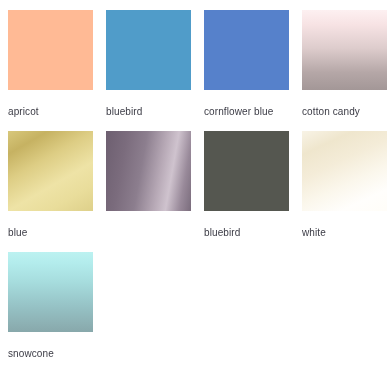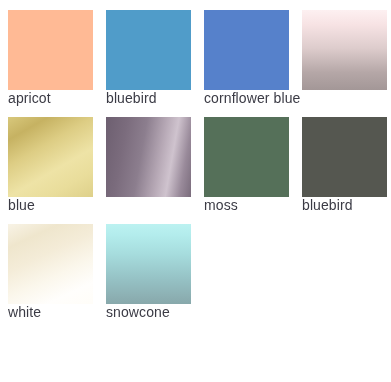--- a/index.html
+++ b/index.html
@@ -28,57 +28,54 @@
   .swatch-cell:nth-child(4n) {
     margin-right: 0;
   }
   .swatch-chip {
     width: 85px;
     height: 80px;
     display: block;
   }
   .swatch-label {
     display: block;
-    font-size: 14px;
+    font-size: 10px;
     line-height: 14px;
     color: #3b3b45;
-    margin-top: 1px;
+    margin-top: 15px;
     white-space: nowrap;
     letter-spacing: 0.1px;
   }
 </style>
 </head>
 <body style="background: rgb(255, 255, 255);">
 
 <div id="swatch-grid">
     <div class="swatch-cell">
       <span class="swatch-chip" style="background: rgb(255, 186, 149);"></span>
       <span class="swatch-label" style="color: rgb(59, 59, 69);">apricot</span>
     </div>
     <div class="swatch-cell">
       <span class="swatch-chip" style="background: rgb(80, 156, 201);"></span>
       <span class="swatch-label" style="color: rgb(59, 59, 69);">bluebird</span>
     </div>
     <div class="swatch-cell">
       <span class="swatch-chip" style="background: rgb(86, 129, 203);"></span>
-      <span class="swatch-label" style="color: rgb(59, 59, 69); text-align: right;">cornflower blue</span>
+      <span class="swatch-label" style="color: rgb(59, 59, 69);">cornflower blue</span>
     </div>
     <div class="swatch-cell">
       <span class="swatch-chip" style="background: linear-gradient(rgb(253, 240, 241) 0%, rgb(247, 227, 228) 18%, rgb(221, 204, 204) 48%, rgb(181, 167, 167) 78%, rgb(163, 151, 151) 100%);"></span>
+      <span class="swatch-label" style="color: rgb(59, 59, 69);">cotton candy</span>
     </div>
     <div class="swatch-cell">
       <span class="swatch-chip" style="background: linear-gradient(150deg, rgb(216, 200, 124) 0%, rgb(198, 178, 98) 18%, rgb(221, 205, 132) 38%, rgb(238, 227, 166) 62%, rgb(233, 221, 155) 80%, rgb(222, 208, 138) 100%);"></span>
       <span class="swatch-label" style="color: rgb(59, 59, 69);">blue</span>
     </div>
     <div class="swatch-cell">
       <span class="swatch-chip" style="background: linear-gradient(100deg, rgb(109, 95, 112) 0%, rgb(123, 108, 125) 22%, rgb(140, 126, 142) 42%, rgb(183, 169, 182) 62%, rgb(207, 195, 206) 74%, rgb(153, 138, 154) 88%, rgb(122, 108, 124) 100%);"></span>
-    </div>
-    <div class="swatch-cell">
-      <span class="swatch-chip" style="background: rgb(85, 112, 89);"></span>
-      <span class="swatch-label" style="color: rgb(59, 59, 69);">moss</span>
     </div>
     <div class="swatch-cell">
       <span class="swatch-chip" style="background: rgb(85, 87, 80);"></span>
       <span class="swatch-label" style="color: rgb(59, 59, 69);">bluebird</span>
     </div>
     <div class="swatch-cell">
       <span class="swatch-chip" style="background: linear-gradient(155deg, rgb(248, 243, 230) 0%, rgb(239, 230, 205) 20%, rgb(244, 236, 216) 40%, rgb(251, 247, 236) 62%, rgb(255, 254, 252) 82%, rgb(255, 253, 248) 100%);"></span>
       <span class="swatch-label" style="color: rgb(59, 59, 69);">white</span>
     </div>
     <div class="swatch-cell">

